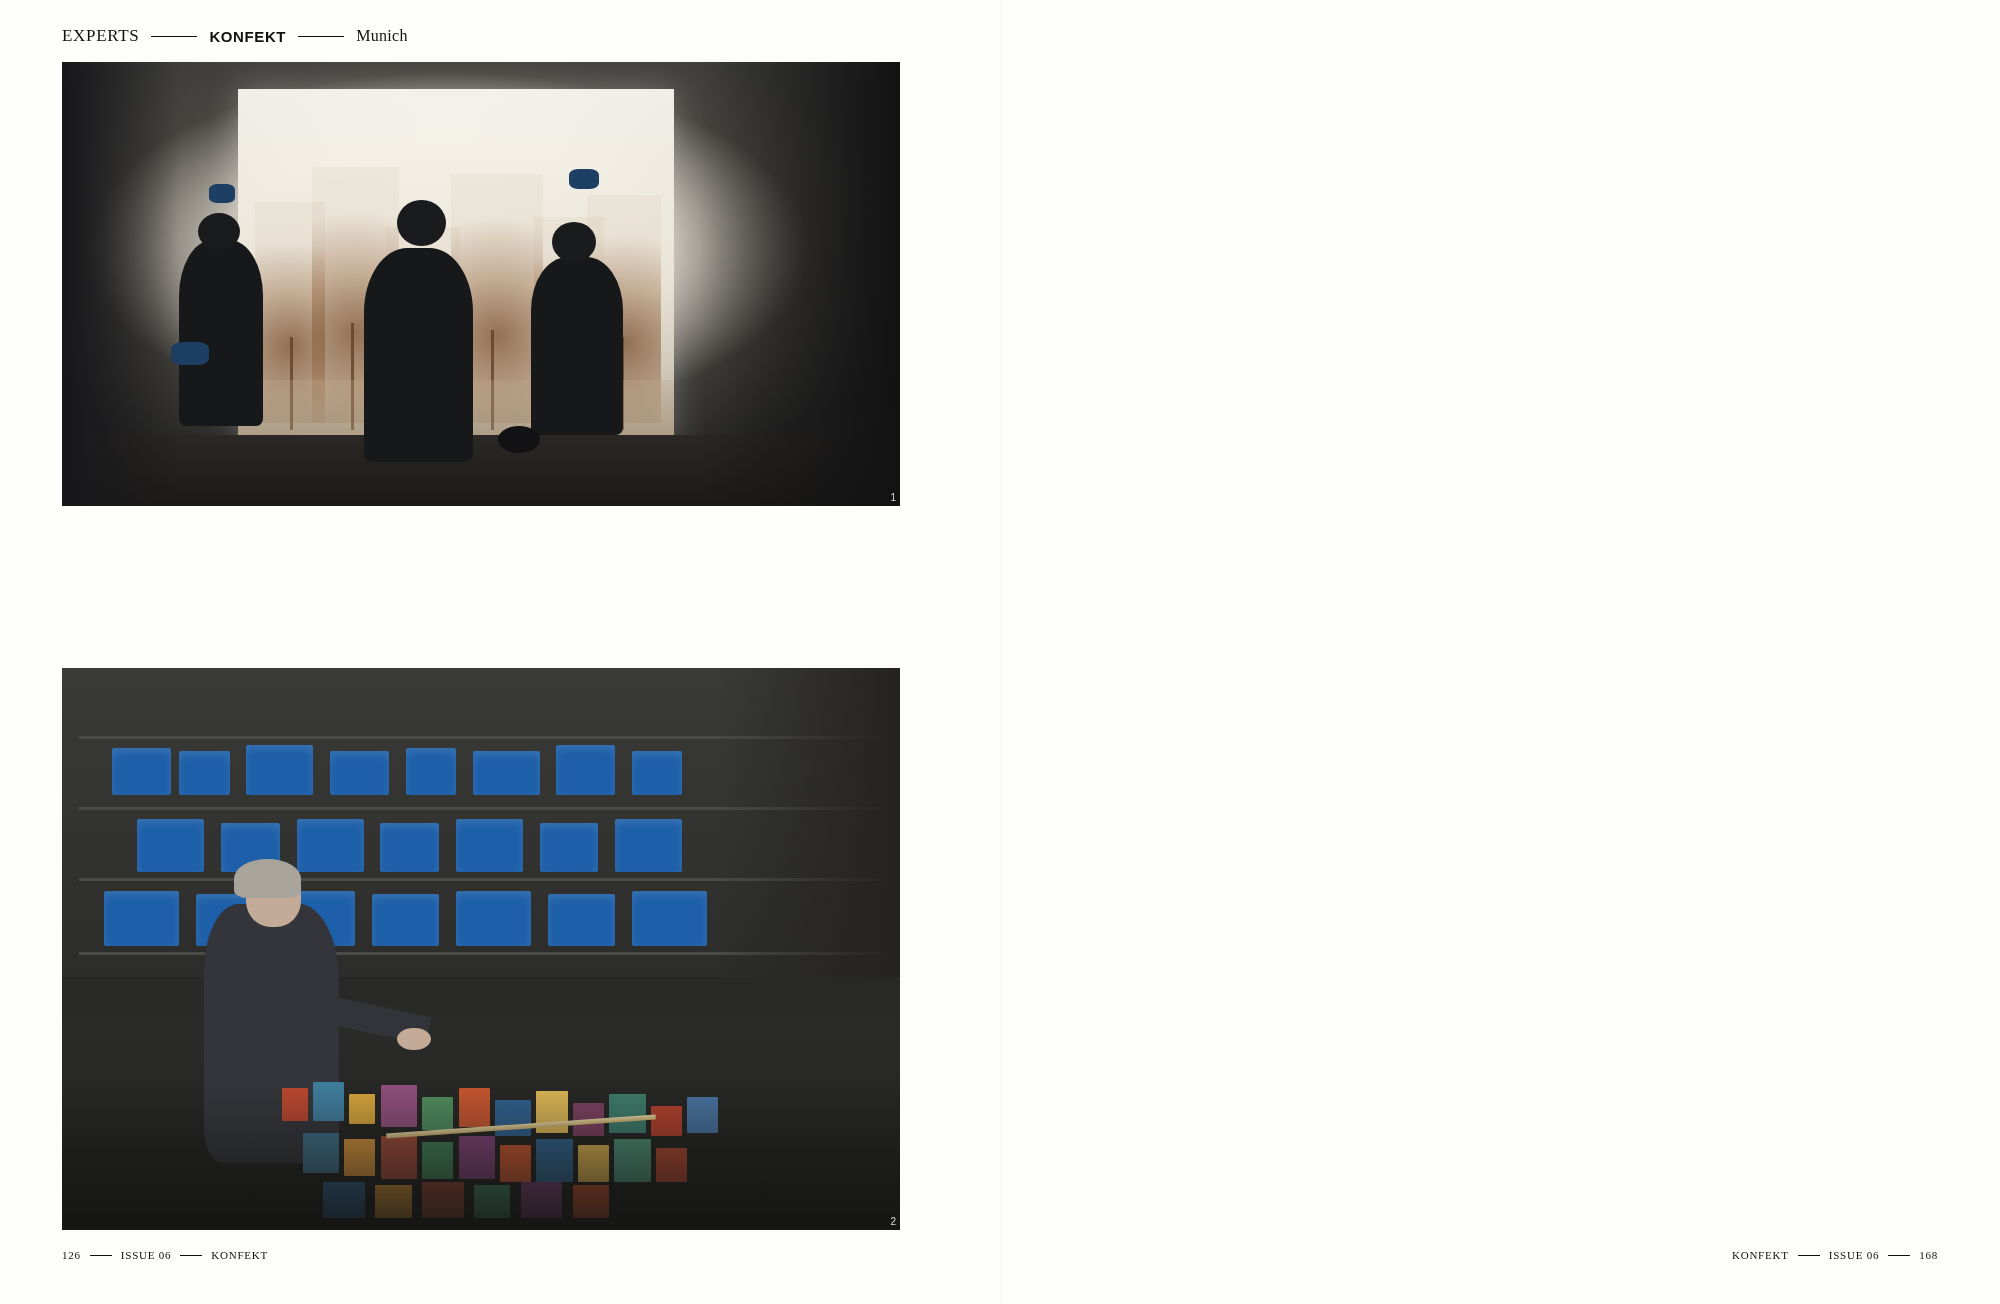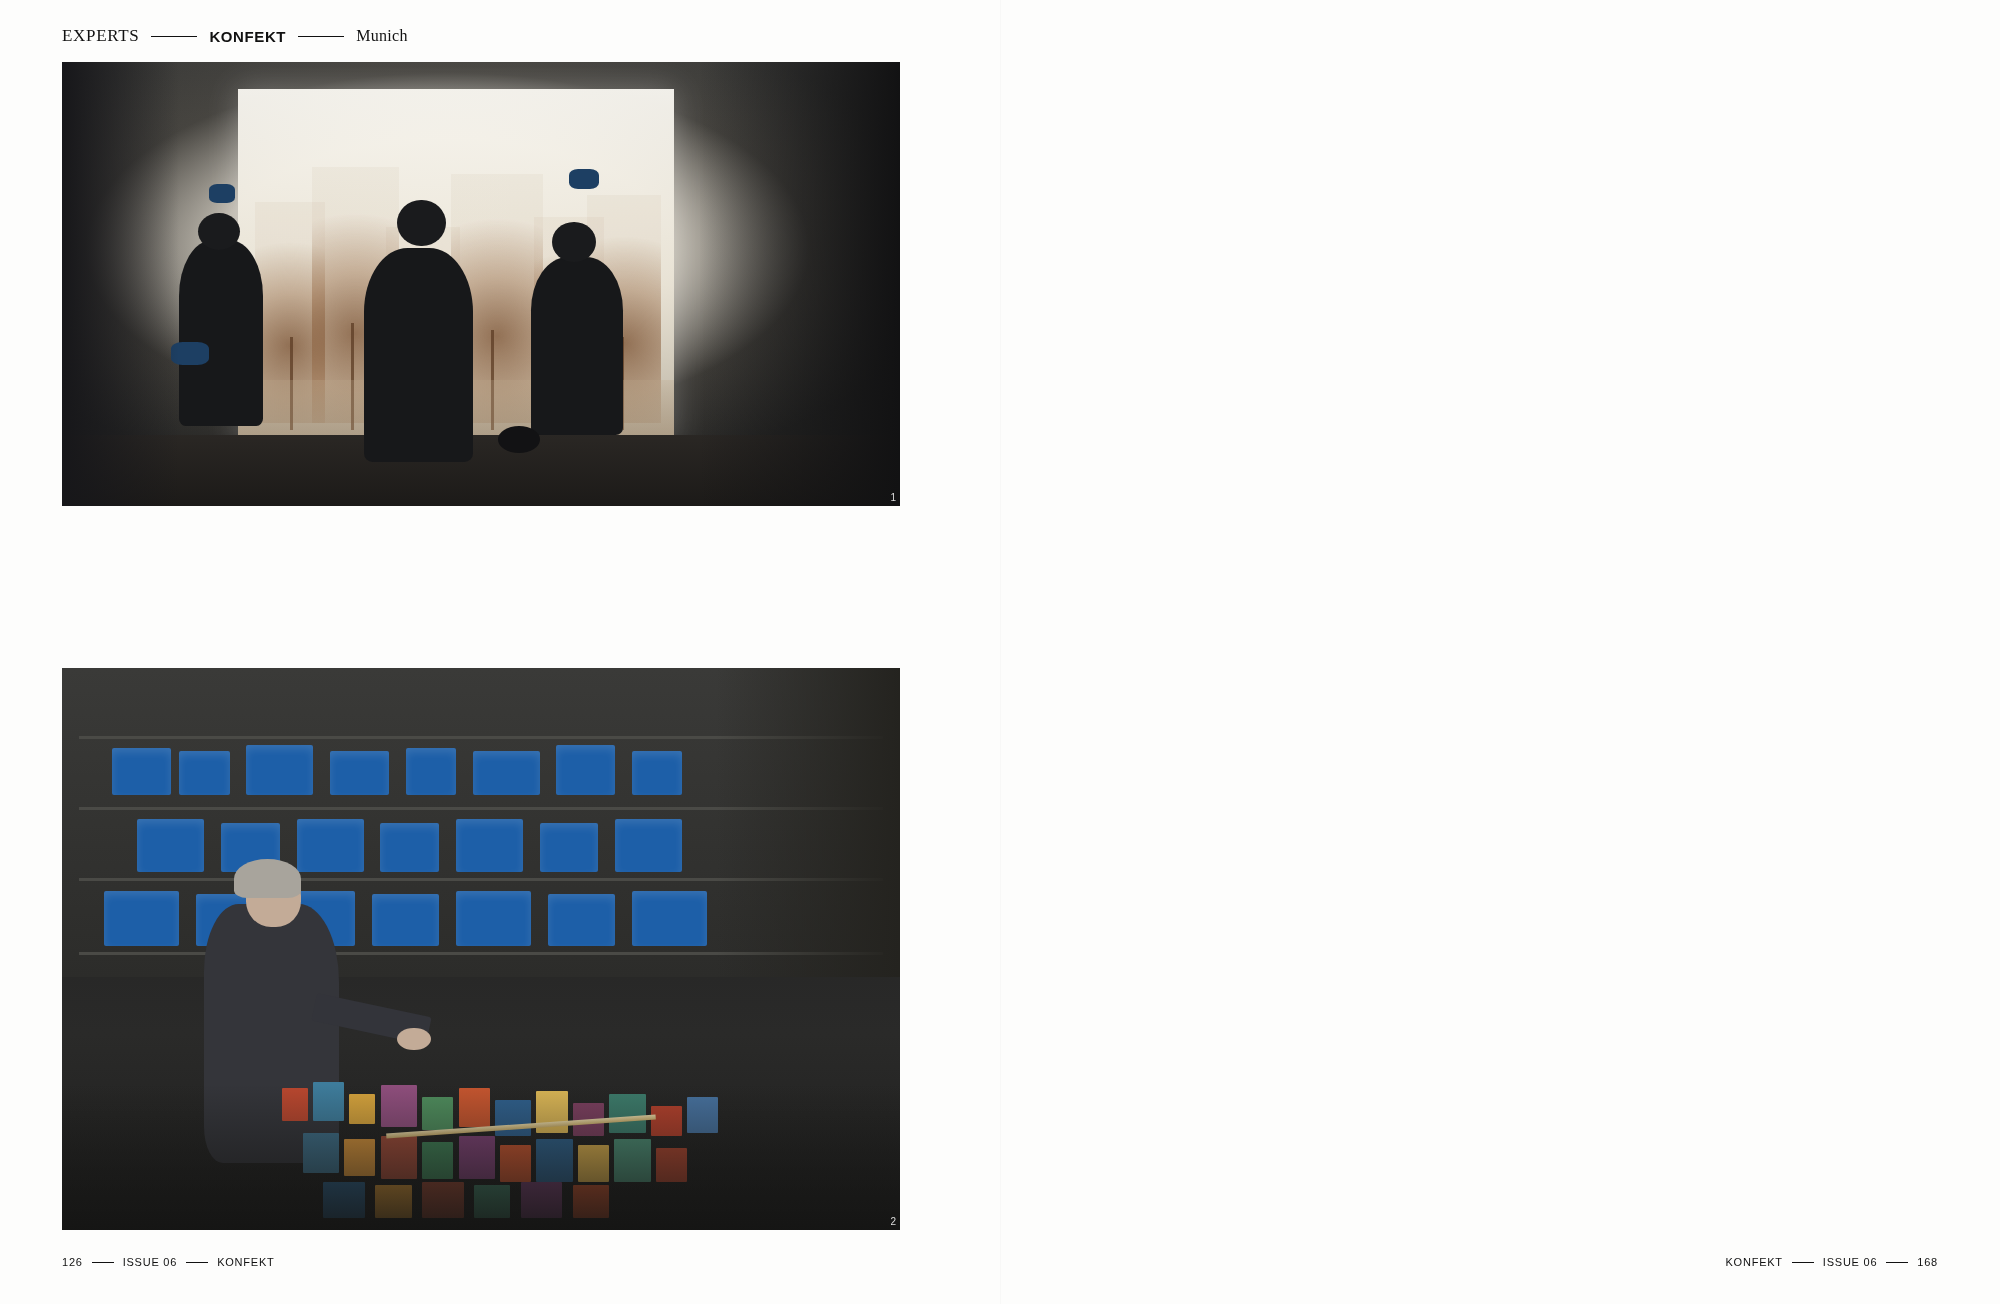--- a/index.html
+++ b/index.html
@@ -87,22 +87,22 @@
   #photo2 .bin { position:absolute; background:#1d5fa8; border-radius:2px; box-shadow: inset 0 4px 8px rgba(255,255,255,0.12); }
   #photo2 .shelfline { position:absolute; left:2%; width:96%; height:3px; background:#4a4a46; }
   #photo2 .woman { position:absolute; background:#2d2f33; }
   #photo2 .mosaic { position:absolute; }
   #photo2 .tile { position:absolute; border-radius:1px; }
   #photo2 .ruler { position:absolute; background: linear-gradient(180deg,#e8d8a8,#c9ae6c); }
 
   
   .footer {
     position: absolute;
-    bottom: 36px;
-    font-family: Liberation Sans, sans-serif;
+    bottom: 43px;
+    font-family: Liberation Serif, serif;
     font-size: 11px;
     letter-spacing: 0.07em;
     color: #111;
     display:flex; align-items:center; gap:9px;
   }
   .footer .rule { display:inline-block; width:22px; height:1px; background:#111; }
   #footer-left { left: 62px; }
   #footer-right { right: 62px; }
 
   .gutter-shadow {

